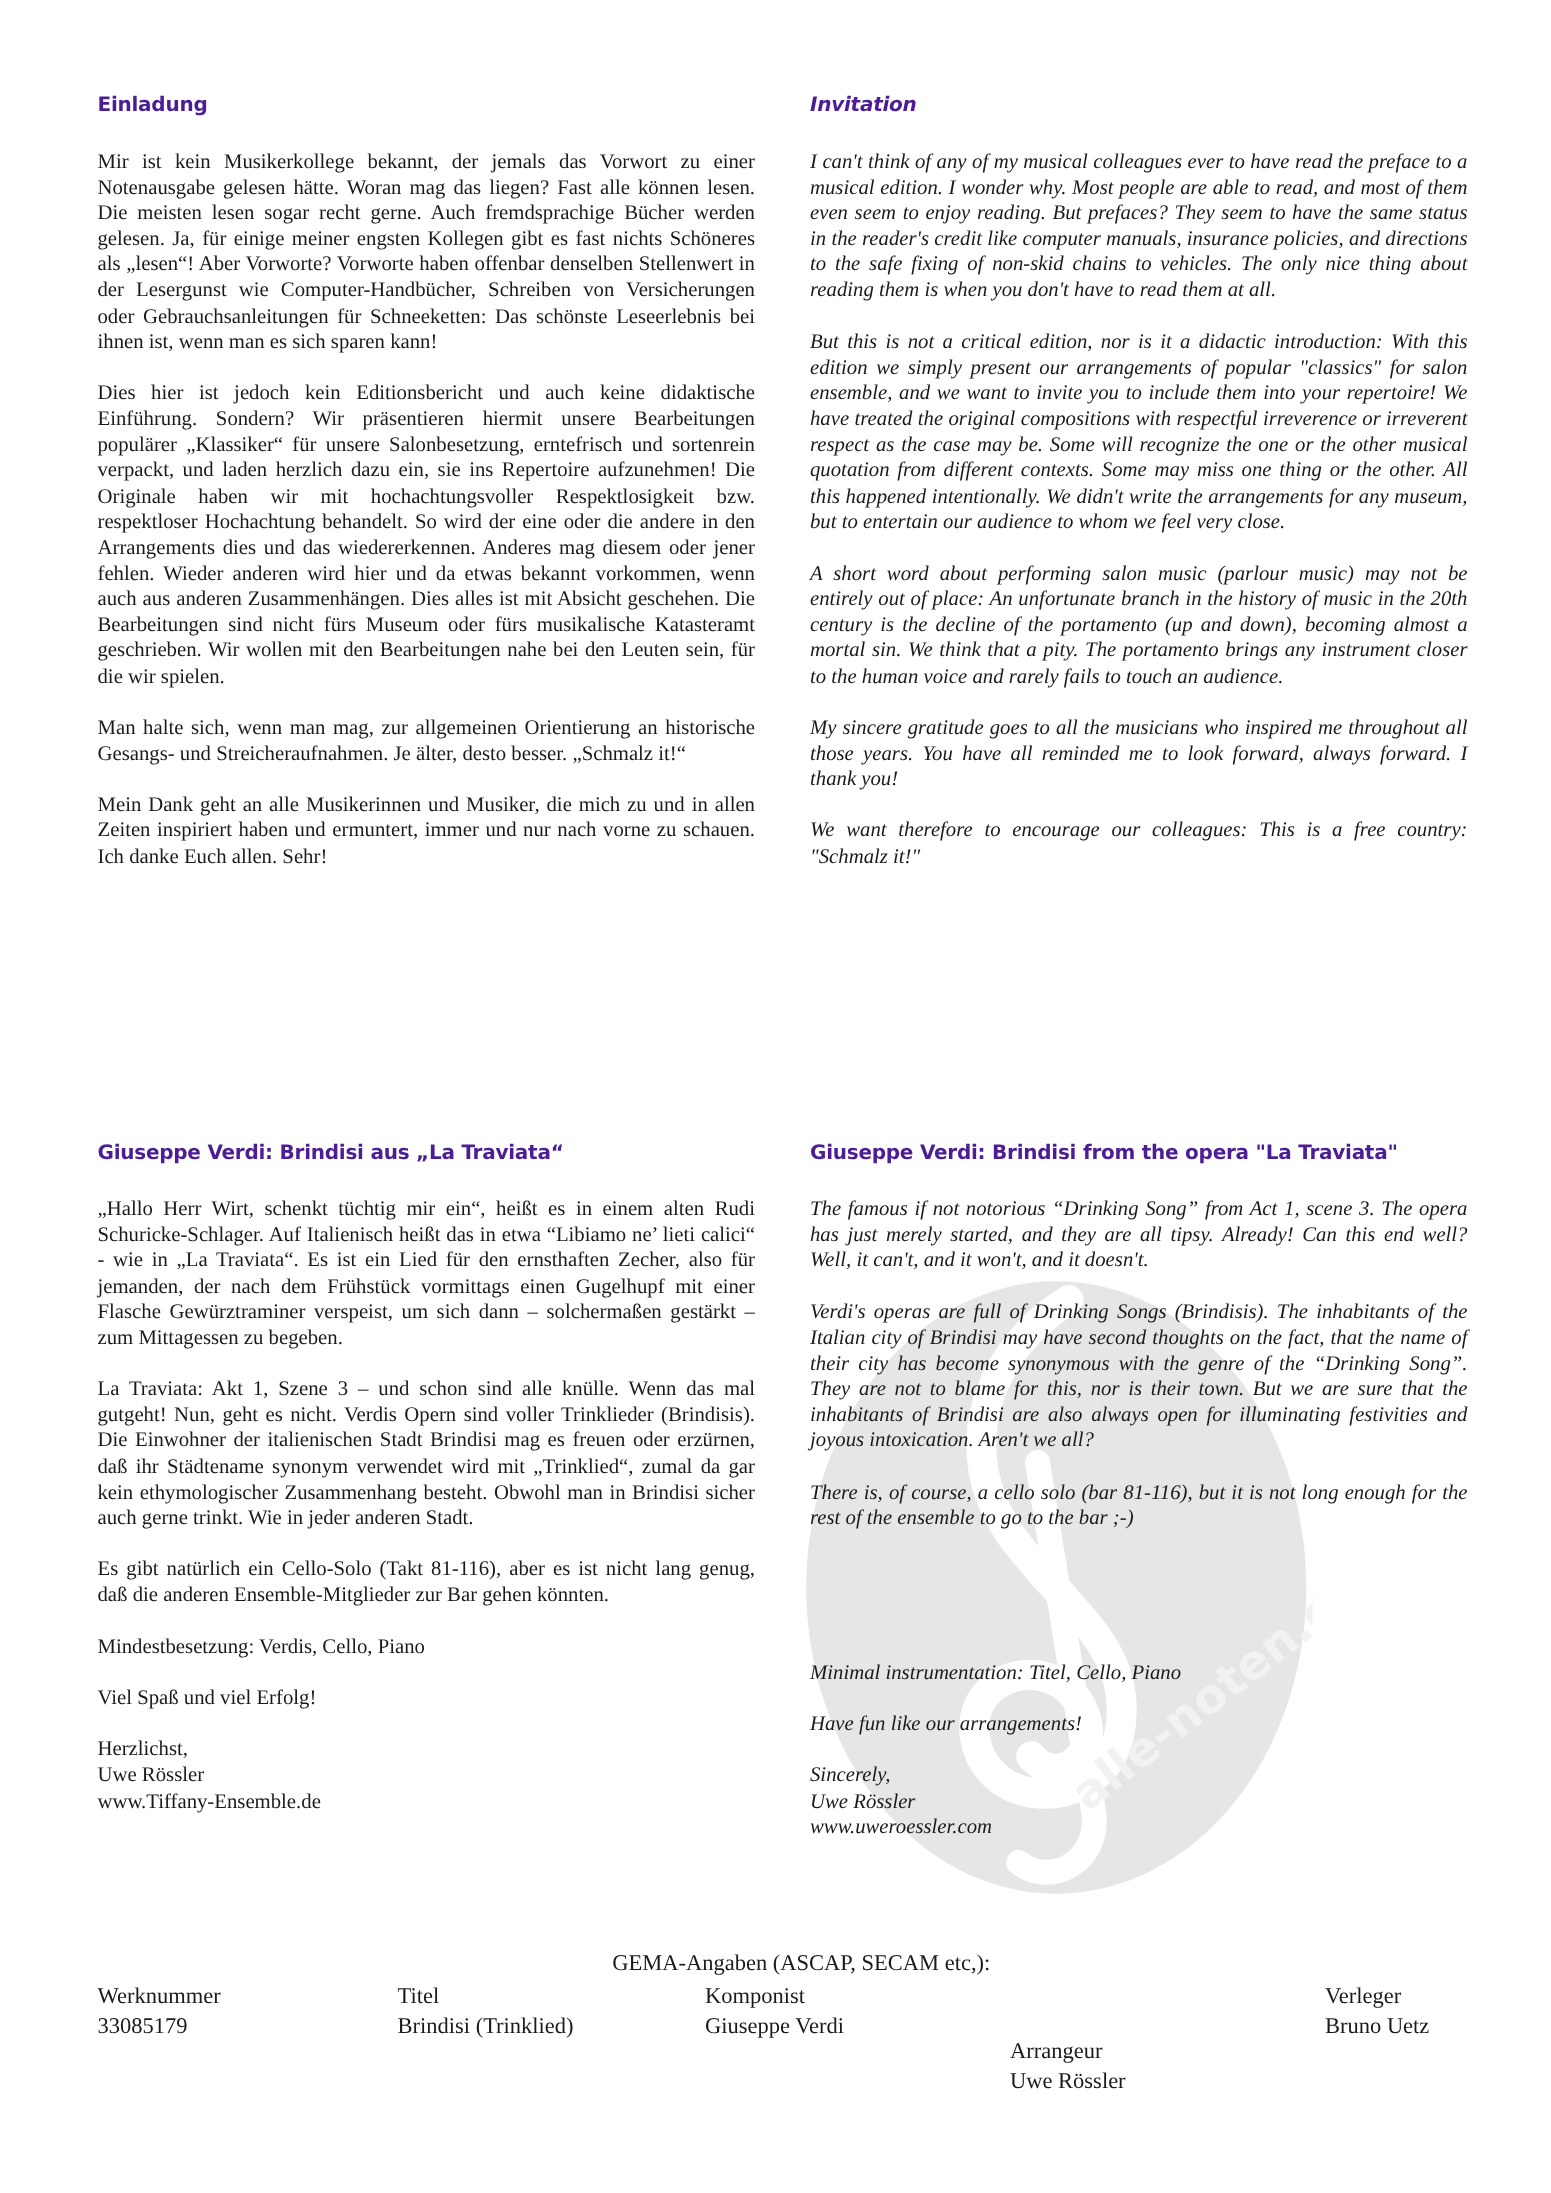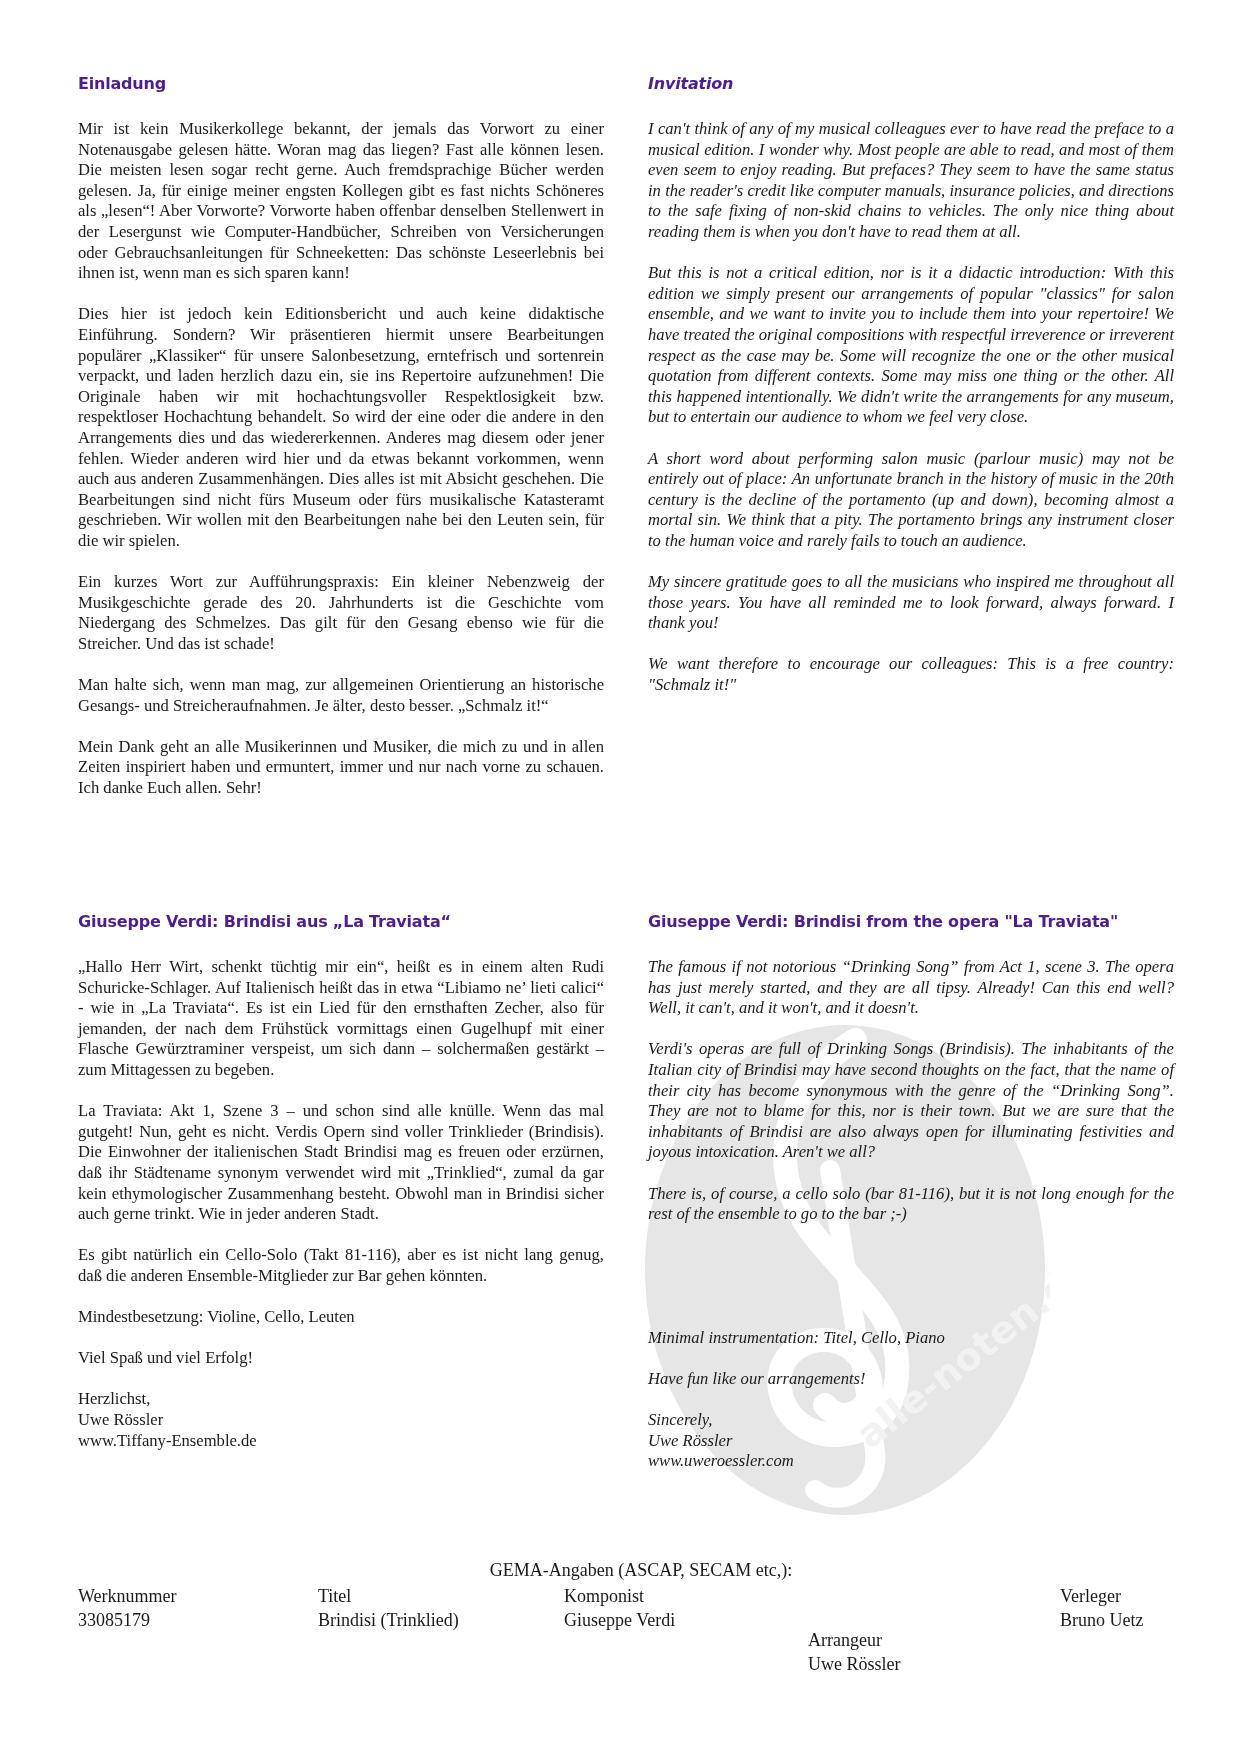--- a/index.html
+++ b/index.html
@@ -43,40 +43,39 @@
       <path d="M215 20 C 150 60, 120 140, 170 210 C 215 270, 270 300, 255 370 C 240 430, 150 430, 140 370 C 132 320, 200 300, 225 345 C 245 385, 205 410, 185 385" fill="none" stroke="#ffffff" stroke-width="24" stroke-linecap="round"></path>
       <path d="M190 150 L 235 430 C 240 470, 200 490, 175 470" fill="none" stroke="#ffffff" stroke-width="20" stroke-linecap="round"></path>
       <text x="230" y="430" transform="rotate(-38 230 430)" font-family="DejaVu Sans, sans-serif" font-weight="bold" font-size="38" fill="#f2f2f2">alle-noten.de</text>
     </svg>
   </div>
 
   <div class="col col-left sec1">
     <h2>Einladung</h2>
     <p>Mir ist kein Musikerkollege bekannt, der jemals das Vorwort zu einer Notenausgabe gelesen hätte. Woran mag das liegen? Fast alle können lesen. Die meisten lesen sogar recht gerne. Auch fremd­sprachige Bücher werden gelesen. Ja, für einige meiner engsten Kollegen gibt es fast nichts Schöneres als „lesen“! Aber Vorworte? Vorworte haben offenbar denselben Stellenwert in der Lesergunst wie Computer-Handbücher, Schreiben von Versicherungen oder Gebrauchsanleitungen für Schneeketten: Das schönste Leseerlebnis bei ihnen ist, wenn man es sich sparen kann!</p>
     <p>Dies hier ist jedoch kein Editionsbericht und auch keine didaktische Einführung. Sondern? Wir präsentieren hiermit unsere Bearbeitungen populärer „Klassiker“ für unsere Salonbesetzung, erntefrisch und sortenrein verpackt, und laden herzlich dazu ein, sie ins Repertoire aufzunehmen! Die Originale haben wir mit hochachtungsvoller Respektlosigkeit bzw. respektloser Hochachtung behandelt. So wird der eine oder die andere in den Arrangements dies und das wie­dererkennen. Anderes mag diesem oder jener fehlen. Wieder ande­ren wird hier und da etwas bekannt vorkommen, wenn auch aus anderen Zusammenhängen. Dies alles ist mit Absicht geschehen. Die Bearbeitungen sind nicht fürs Museum oder fürs musikalische Katasteramt geschrieben. Wir wollen mit den Bearbeitungen nahe bei den Leuten sein, für die wir spielen.</p>
-    <p>Ein kurzes Wort zur Aufführungspraxis: Ein kleiner Nebenzweig der Musikgeschichte gerade des 20. Jahrhunderts ist die Geschichte vom Niedergang des Schmelzes. Das gilt für den Gesang ebenso wie für die Streicher. Und das ist schade!</p>
     <p>Man halte sich, wenn man mag, zur allgemeinen Orientierung an historische Gesangs- und Streicheraufnahmen. Je älter, desto besser. „Schmalz it!“</p>
     <p>Mein Dank geht an alle Musikerinnen und Musiker, die mich zu und in allen Zeiten inspiriert haben und ermuntert, immer und nur nach vorne zu schauen. Ich danke Euch allen. Sehr!</p>
   </div>
 
   <div class="col col-right sec1">
     <h2 class="ital">Invitation</h2>
     <p>I can't think of any of my musical colleagues ever to have read the preface to a musical edition. I wonder why. Most people are able to read, and most of them even seem to enjoy reading. But prefaces? They seem to have the same status in the reader's credit like compu­ter manuals, insurance policies, and directions to the safe fixing of non-skid chains to vehicles. The only nice thing about reading them is when you don't have to read them at all.</p>
     <p>But this is not a critical edition, nor is it a didactic introduction: With this edition we simply present our arrangements of popular "clas­sics" for salon ensemble, and we want to invite you to include them into your repertoire! We have treated the original compositions with respectful irreverence or irreverent respect as the case may be. Some will recognize the one or the other musical quotation from different contexts. Some may miss one thing or the other. All this happened intentionally. We didn't write the arrangements for any museum, but to entertain our audience to whom we feel very close.</p>
     <p>A short word about performing salon music (parlour music) may not be entirely out of place: An unfortunate branch in the history of music in the 20th century is the decline of the portamento (up and down), becoming almost a mortal sin. We think that a pity. The portamento brings any instrument closer to the human voice and rarely fails to touch an audience.</p>
     <p>My sincere gratitude goes to all the musicians who inspired me throughout all those years. You have all reminded me to look forward, always forward. I thank you!</p>
     <p>We want therefore to encourage our colleagues: This is a free coun­try: "Schmalz it!"</p>
   </div>
 
   <div class="col col-left sec2">
     <h2>Giuseppe Verdi: Brindisi aus „La Traviata“</h2>
     <p>„Hallo Herr Wirt, schenkt tüchtig mir ein“, heißt es in einem alten Rudi Schuricke-Schlager. Auf Italienisch heißt das in etwa “Libiamo ne’ lieti calici“ - wie in „La Traviata“. Es ist ein Lied für den ernst­haften Zecher, also für jemanden, der nach dem Frühstück vormittags einen Gugelhupf mit einer Flasche Gewürztraminer verspeist, um sich dann – solchermaßen gestärkt – zum Mittagessen zu begeben.</p>
     <p>La Traviata: Akt 1, Szene 3 – und schon sind alle knülle. Wenn das mal gutgeht! Nun, geht es nicht. Verdis Opern sind voller Trinklieder (Brindisis). Die Einwohner der italienischen Stadt Brindisi mag es freuen oder erzürnen, daß ihr Städtename synonym verwendet wird mit „Trinklied“, zumal da gar kein ethymologischer Zusammenhang besteht. Obwohl man in Brindisi sicher auch gerne trinkt. Wie in jeder anderen Stadt.</p>
     <p>Es gibt natürlich ein Cello-Solo (Takt 81-116), aber es ist nicht lang genug, daß die anderen Ensemble-Mitglieder zur Bar gehen könn­ten.</p>
-    <p class="left">Mindestbesetzung: Violine, Cello, Leuten</p>
+    <p class="left">Mindestbesetzung: Verdis, Cello, Piano</p>
     <p class="left">Viel Spaß und viel Erfolg!</p>
     <p class="left" style="margin:0">Herzlichst,</p>
     <p class="left" style="margin:0">Uwe Rössler</p>
     <p class="left" style="margin:0">www.Tiffany-Ensemble.de</p>
   </div>
 
   <div class="col col-right sec2">
     <h2>Giuseppe Verdi: Brindisi from the opera "La Traviata"</h2>
     <p>The famous if not notorious “Drinking Song” from Act 1, scene 3. The opera has just merely started, and they are all tipsy. Already! Can this end well? Well, it can't, and it won't, and it doesn't.</p>
     <p>Verdi's operas are full of Drinking Songs (Brindisis). The inhabitants of the Italian city of Brindisi may have second thoughts on the fact, that the name of their city has become synonymous with the genre of the “Drinking Song”. They are not to blame for this, nor is their town. But we are sure that the inhabitants of Brindisi are also always open for illuminating festivities and joyous intoxication. Aren't we all?</p>

